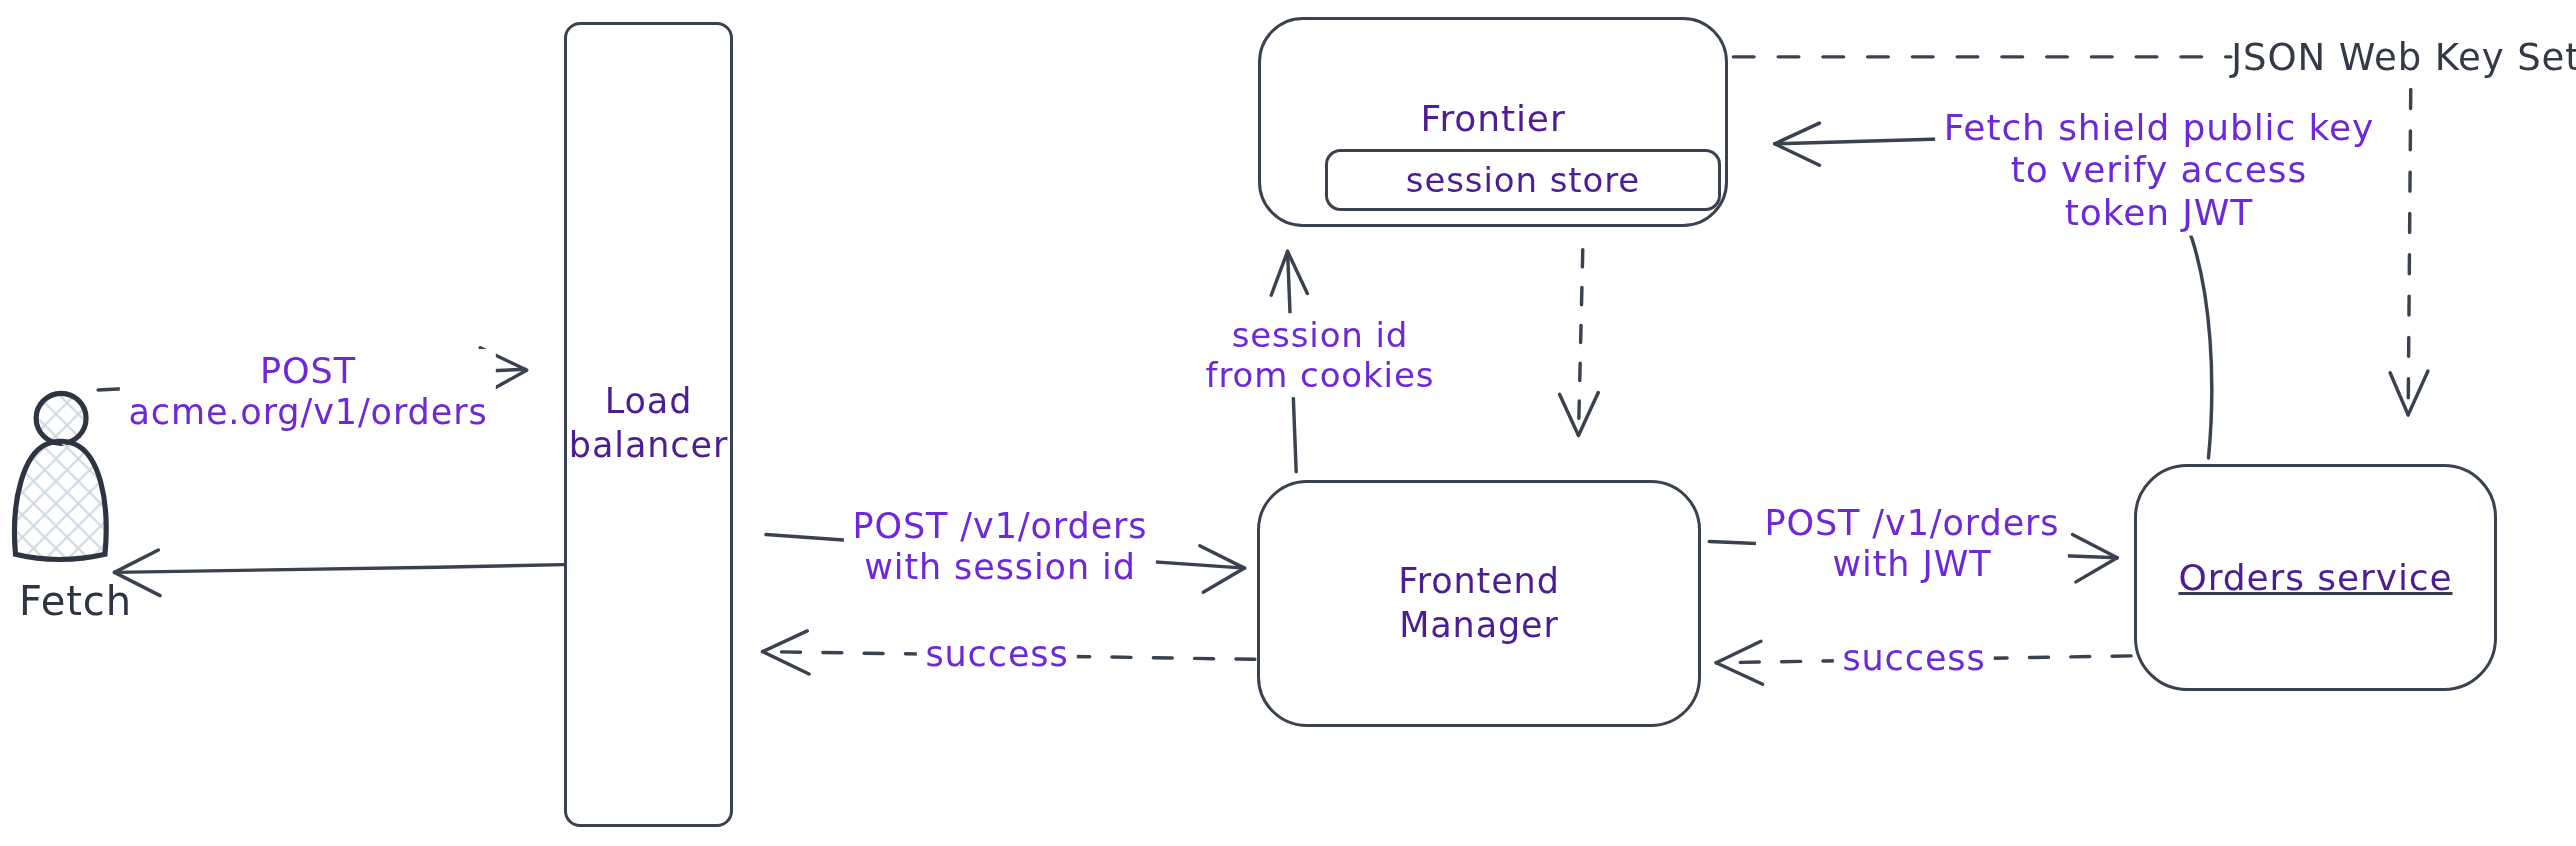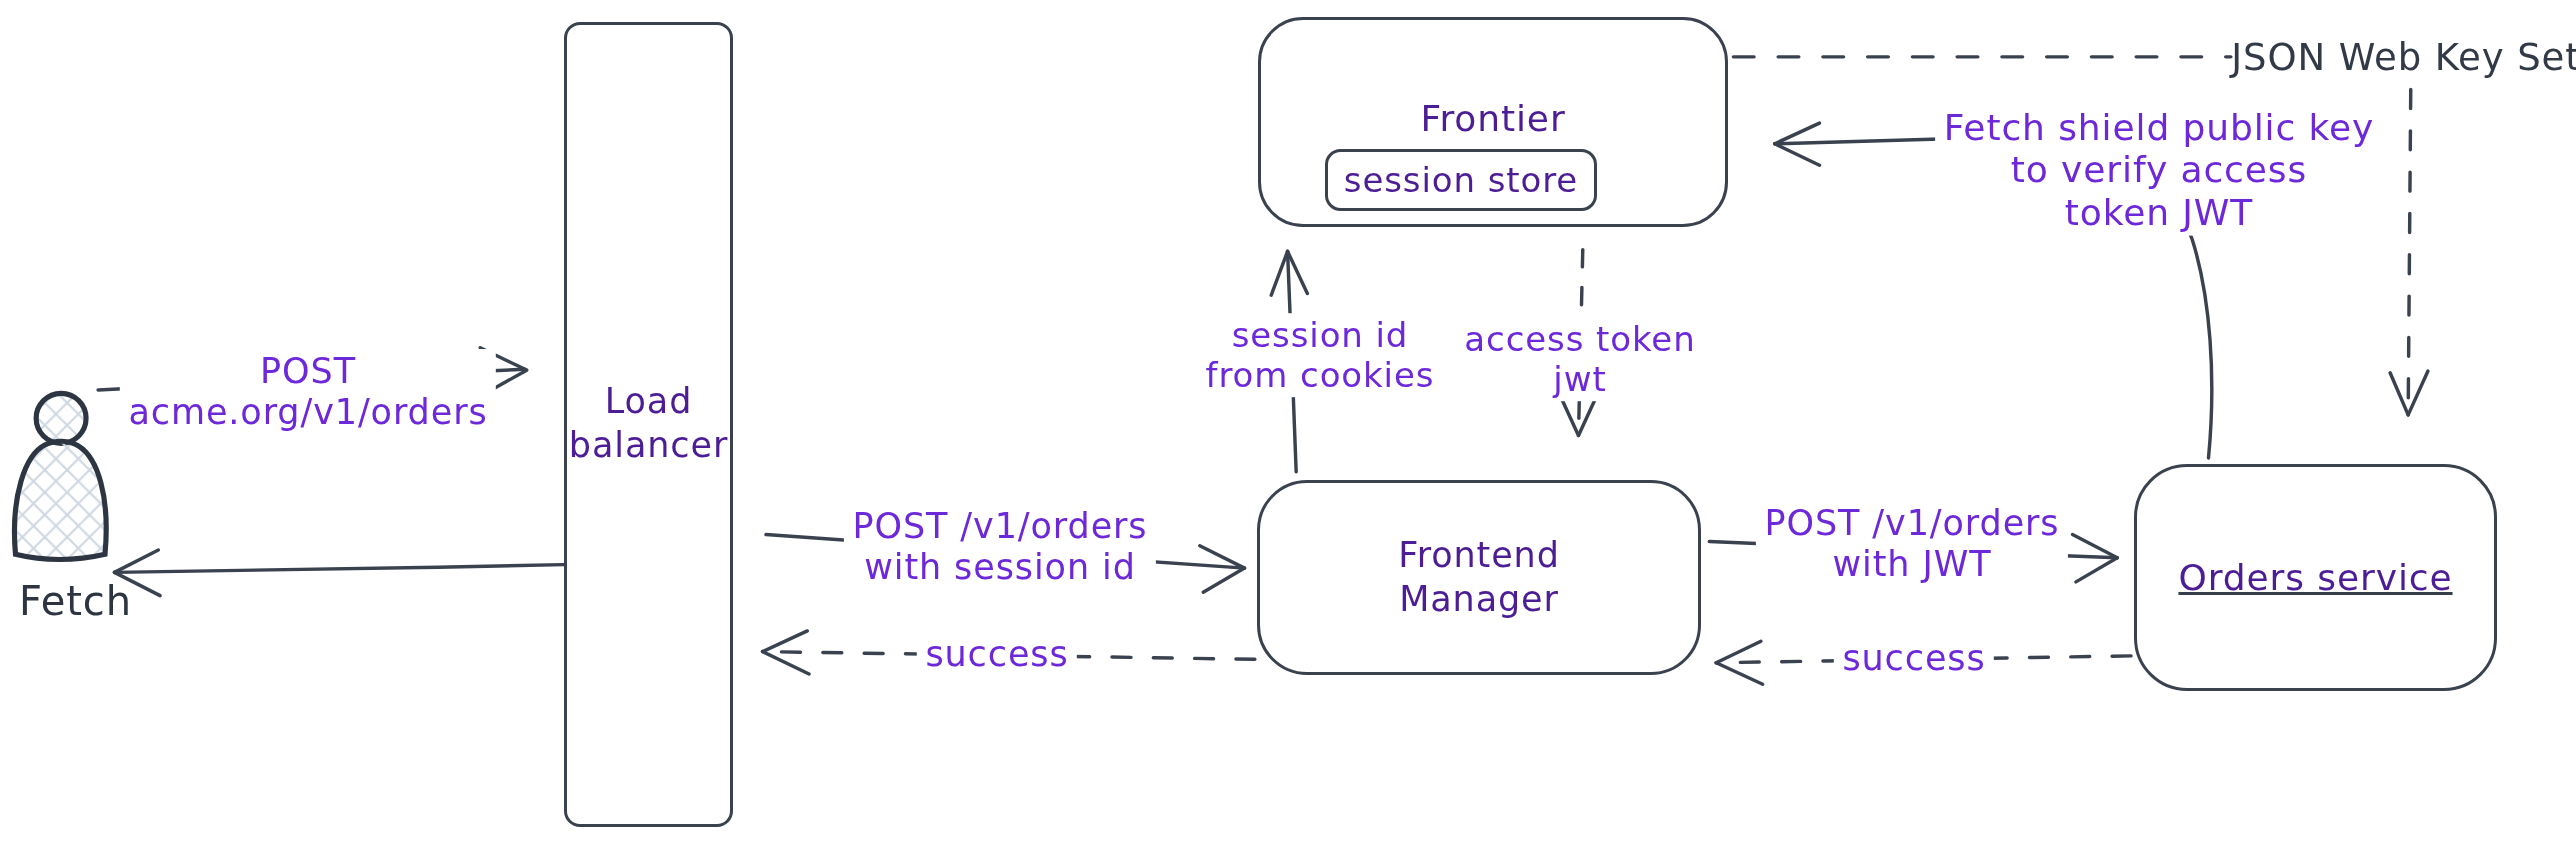--- a/index.html
+++ b/index.html
@@ -153,42 +153,41 @@
       </g>
     </g>
   </svg>
 
   <div class="node" style="left:564px;top:21.5px;width:169px;height:805px;border-radius:16px;">
     <div class="node-label"><span>Load</span><br><span>balancer</span></div>
   </div>
 
   <div class="node" style="left:1258px;top:17px;width:470px;height:210px;border-radius:45px;align-items:flex-start;">
     <div class="node-label" style="margin-top:76px;font-size:36px;">Frontier</div>
-    <div class="sub-node" style="left:64px;top:129px;width:272px;height:62px;">
+    <div class="sub-node" style="left:64px;top:129px;width:396px;height:62px;">
       <div class="node-label" style="font-size:34px;">session store</div>
     </div>
   </div>
 
-  <div class="node" style="left:1257px;top:480px;width:444px;height:195px;border-radius:50px;">
+  <div class="node" style="left:1257px;top:480px;width:444px;height:247px;border-radius:50px;">
     <div class="node-label"><span>Frontend</span><br><span>Manager</span></div>
   </div>
 
   <div class="node" style="left:2134px;top:464px;width:363px;height:227px;border-radius:53px;text-decoration:underline;">
     <div class="node-label" style="font-size:36px;">Orders service</div>
   </div>
 
   <div class="edge-label" style="left:308px;top:392px;"><span>POST</span><span class="l2">acme.org/v1/orders</span></div>
 
   <div class="edge-label" style="left:1000px;top:547px;"><span>POST /v1/orders</span><span class="l2">with session id</span></div>
 
   <div class="edge-label" style="left:997px;top:654px;">success</div>
 
   <div class="edge-label" style="left:1320px;top:355px;font-size:34px;"><span>session id</span><span class="l2">from cookies</span></div>
 
-  <div class="edge-label" style="left:1580px;top:359px;font-size:34px;"><span>access token</span><span class="l2">jwt</span></div>
 
   <div class="edge-label" style="left:1912px;top:544px;"><span>POST /v1/orders</span><span class="l2">with JWT</span></div>
 
   <div class="edge-label" style="left:1914px;top:658px;">success</div>
 
   <div class="edge-label" style="left:2159px;top:170px;font-size:36px;"><span>Fetch shield public key</span><span class="l2">to verify access</span><span class="l3">token JWT</span></div>
 
   <div class="free-label" style="left:2406px;top:57px;">JSON Web Key Set</div>
 
   <div class="user-name" style="left:19px;top:578px;">Fetch</div>

